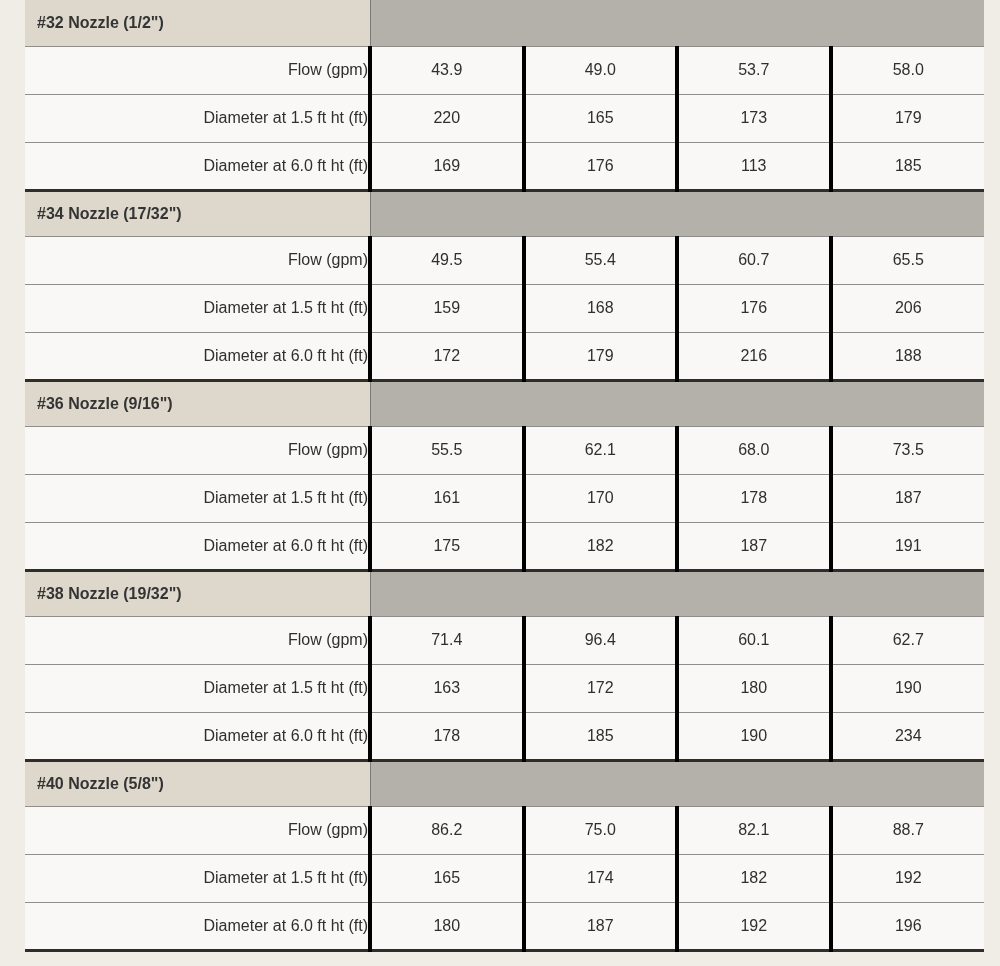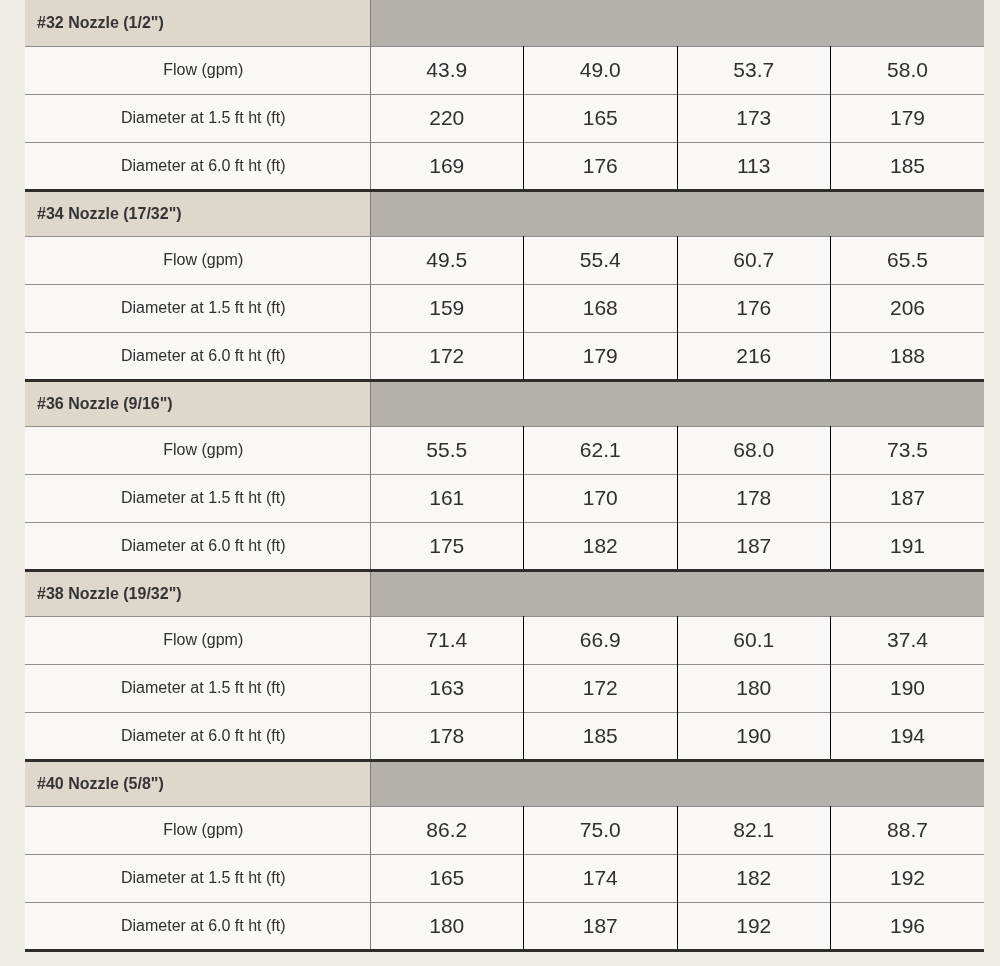--- a/index.html
+++ b/index.html
@@ -44,30 +44,30 @@
   td.section-fill {
     background: #b4b1ab;
   }
 
   tr.data-row { border-top: 1px solid #908e8a; }
 
   td.row-label {
     height: 48px;
     background: #f9f8f6;
     font-size: 16px;
-    text-align: center;
+    text-align: right;
     padding: 0 0 0 12px;
     border-right: 1px solid #7c7a76;
   }
   td.data-cell {
     height: 48px;
     background: #f9f8f6;
-    font-size: 21px;
+    font-size: 16px;
     text-align: center;
-    border-left: 1px solid #000000;
+    border-left: 4px solid #000000;
     margin-left: 40px;
   }
 </style>
 </head>
 <body>
 
 <div class="table-wrap">
   <table class="nozzle-table">
     <colgroup>
       <col class="label-col">
@@ -152,37 +152,37 @@
           <td class="data-cell">187</td>
           <td class="data-cell">191</td>
         </tr>
         <tr class="section-header">
           <td class="section-title">#38 Nozzle (19/32")</td>
           <td class="section-fill" colspan="4"></td>
         </tr>
         <tr class="data-row">
           <td class="row-label">Flow (gpm)</td>
           <td class="data-cell">71.4</td>
-          <td class="data-cell">66.9</td>
+          <td class="data-cell">96.4</td>
           <td class="data-cell">60.1</td>
-          <td class="data-cell">37.4</td>
+          <td class="data-cell">62.7</td>
         </tr>
         <tr class="data-row">
           <td class="row-label">Diameter at 1.5 ft ht (ft)</td>
           <td class="data-cell">163</td>
           <td class="data-cell">172</td>
           <td class="data-cell">180</td>
           <td class="data-cell">190</td>
         </tr>
         <tr class="data-row">
           <td class="row-label">Diameter at 6.0 ft ht (ft)</td>
           <td class="data-cell">178</td>
           <td class="data-cell">185</td>
           <td class="data-cell">190</td>
-          <td class="data-cell">194</td>
+          <td class="data-cell">234</td>
         </tr>
         <tr class="section-header">
           <td class="section-title">#40 Nozzle (5/8")</td>
           <td class="section-fill" colspan="4"></td>
         </tr>
         <tr class="data-row">
           <td class="row-label">Flow (gpm)</td>
           <td class="data-cell">86.2</td>
           <td class="data-cell">75.0</td>
           <td class="data-cell">82.1</td>

